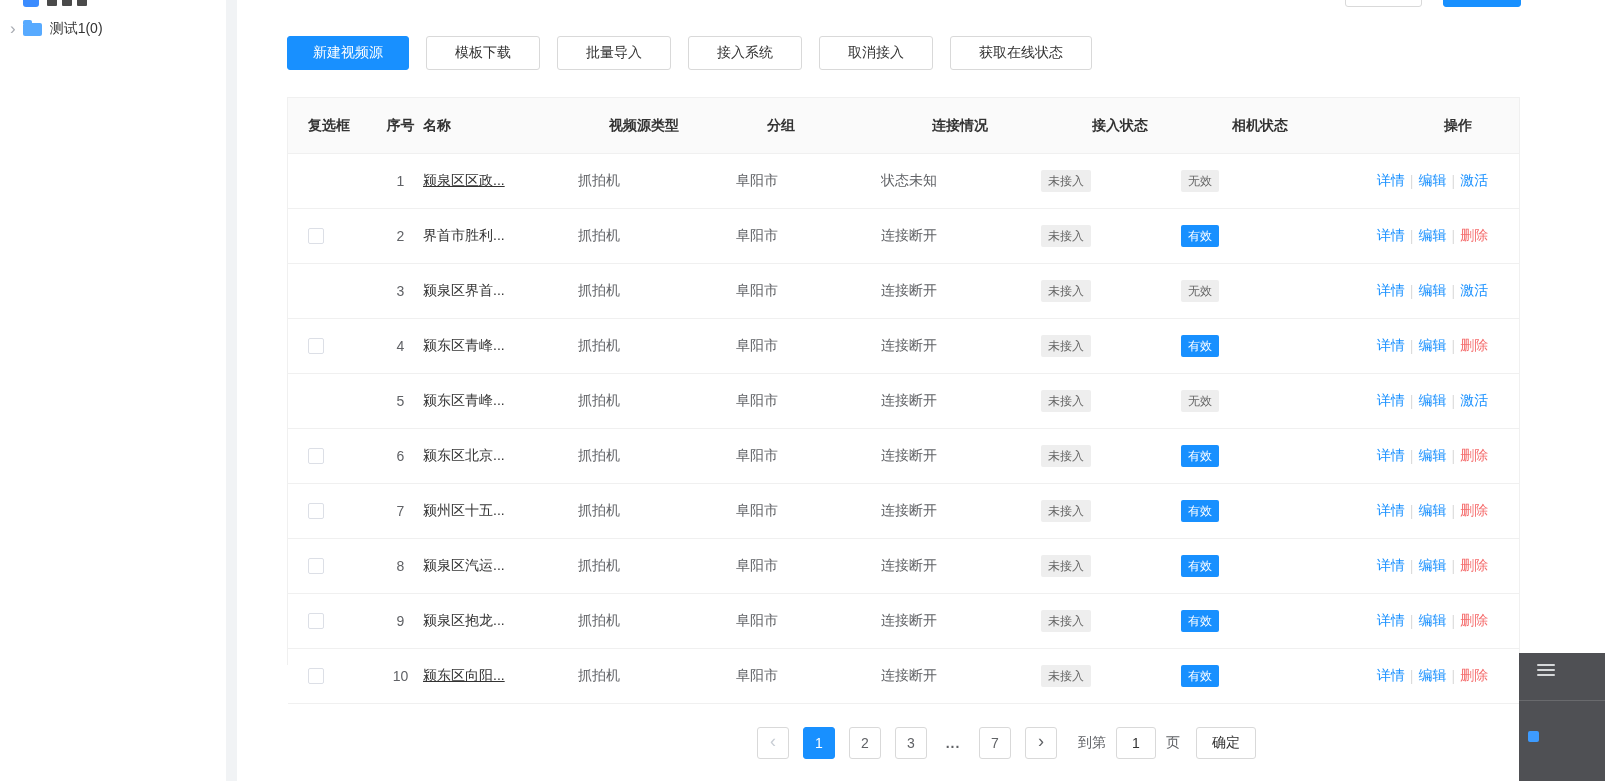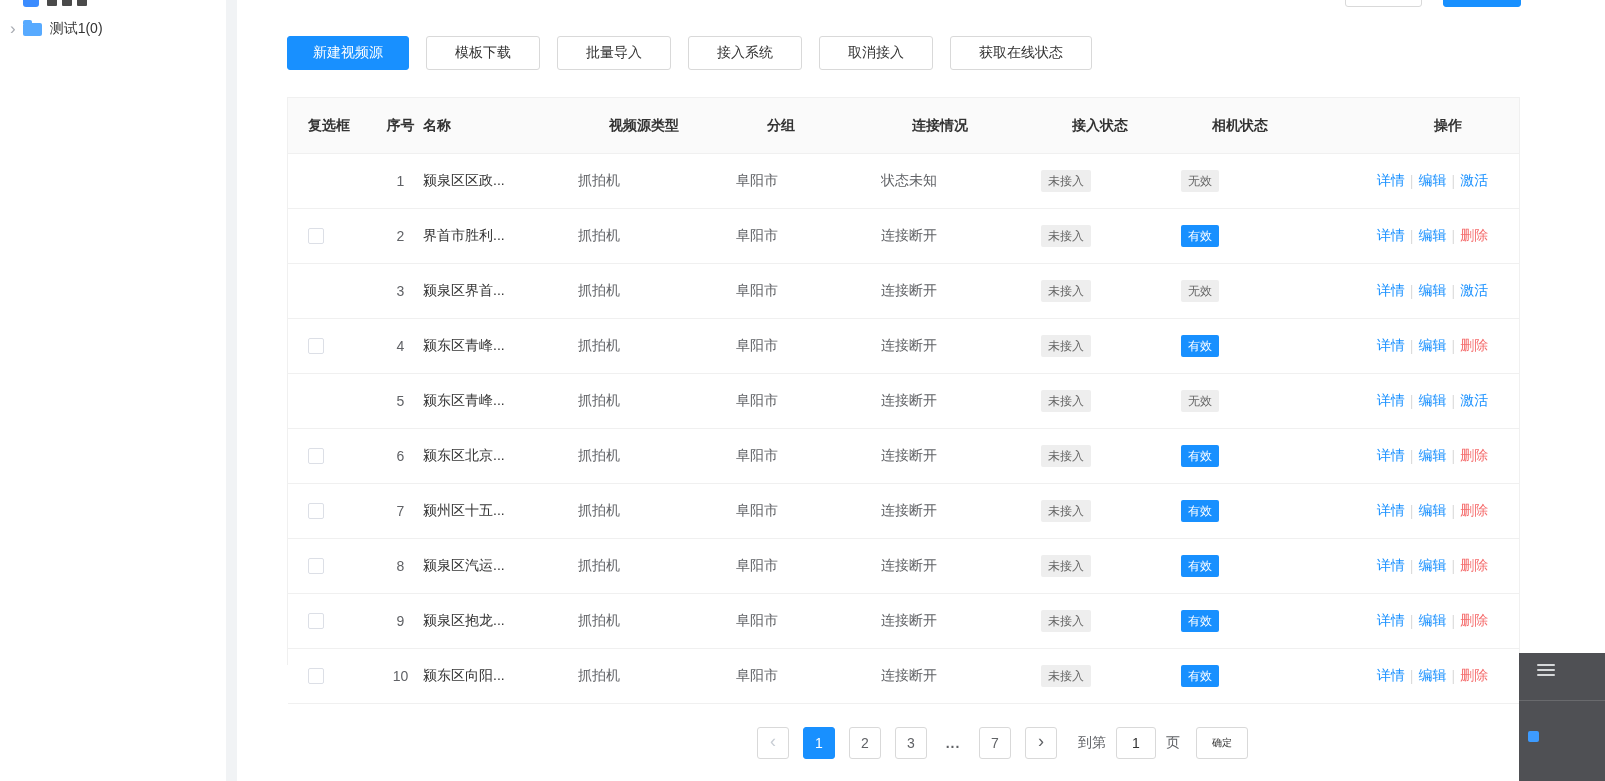--- a/index.html
+++ b/index.html
@@ -53,21 +53,21 @@
           font-family:inherit; }
   .pbtn.active { background:#1890ff; border-color:#1890ff; color:#fff; }
   .pbtn.arrow { font-size:18px; padding-bottom:2px; }
   .pbtn.disabled { color:#c8cdd4; cursor:default; }
   .pellipsis { width:24px; text-align:center; color:#606266; letter-spacing:1px; font-weight:bold; }
   .jump-text { margin-left:21px; }
   .jump-input { width:40px; height:32px; margin:0 10px; border:1px solid #d9d9d9; border-radius:3px;
                 text-align:center; font-size:14px; color:#333; font-family:inherit; }
   .jump-suffix { margin-right:16px; }
   .confirm { height:32px; padding:0 15px; background:#fff; border:1px solid #d9d9d9; border-radius:3px;
-             font-size:10px; color:#333; cursor:pointer; font-family:inherit; }
+             font-size:14px; color:#333; cursor:pointer; font-family:inherit; }
   .right-group { margin-left:auto; display:flex; align-items:center; }
   .total { color:#606266; }
   .select { margin-left:36px; width:95px; height:32px; border:1px solid #d9d9d9; border-radius:3px;
             display:flex; align-items:center; justify-content:space-between; padding:0 9px; cursor:pointer; color:#333; }
   .chev { width:8px; height:8px; border-right:1.5px solid #808695; border-bottom:1.5px solid #808695;
           transform:rotate(45deg) translate(-2px,-2px); }
   
   .float-widget { position:absolute; left:1519px; top:653px; width:86px; height:128px;
                   background:rgba(40,42,46,0.82); }
   .fw-burger { position:absolute; left:18px; top:11px; width:18px; }
@@ -106,30 +106,30 @@
     <button class="btn">获取在线状态</button>
   </div>
 
 <div class="card">
   <div class="thead">
       <div class="cell" style="width: 90px; padding-left: 20px;">复选框</div>
       <div class="cell" style="width: 45px; justify-content: center;">序号</div>
       <div class="cell" style="width: 155px;">名称</div>
       <div class="cell" style="width: 158px; margin-left: 31px;">视频源类型</div>
       <div class="cell" style="width: 145px;">分组</div>
-      <div class="cell" style="width: 160px;">连接情况</div>
+      <div class="cell" style="width: 160px; margin-left: 20px;">连接情况</div>
       <div class="cell" style="width: 140px;">接入状态</div>
       <div class="cell" style="width: 165px;">相机状态</div>
       <div class="cell" style="flex: 1 1 0%; justify-content: center;">操作</div>
     </div>
   <div class="tbody">
       <div class="trow">
         <div class="cell c-check" style="width: 90px; padding-left: 20px;"></div>
         <div class="cell c-index" style="width: 45px; justify-content: center;">1</div>
-        <div class="cell c-name" style="width: 155px;">颍泉区区政...</div>
+        <div class="cell c-name" style="width: 155px; text-decoration: underline;">颍泉区区政...</div>
         <div class="cell c-type" style="width: 158px;">抓拍机</div>
         <div class="cell c-group" style="width: 145px;">阜阳市</div>
         <div class="cell c-conn" style="width: 160px;">状态未知</div>
         <div class="cell" style="width: 140px;">
           <span class="badge gray">未接入</span>
         </div>
         <div class="cell" style="width: 165px;">
           <span class="badge gray">无效</span>
         </div>
         <div class="cell c-actions" style="flex: 1 1 0%; justify-content: center;">
@@ -318,21 +318,21 @@
           <span class="lnk">编辑</span>
           <span class="sep">|</span>
           <span class="lnk danger">删除</span>
         </div>
       </div>
       <div class="trow">
         <div class="cell c-check" style="width: 90px; padding-left: 20px;">
           <span class="cb"></span>
         </div>
         <div class="cell c-index" style="width: 45px; justify-content: center;">10</div>
-        <div class="cell c-name" style="width: 155px;">颍东区向阳...</div>
+        <div class="cell c-name" style="width: 155px; text-decoration: underline;">颍东区向阳...</div>
         <div class="cell c-type" style="width: 158px;">抓拍机</div>
         <div class="cell c-group" style="width: 145px;">阜阳市</div>
         <div class="cell c-conn" style="width: 160px;">连接断开</div>
         <div class="cell" style="width: 140px;">
           <span class="badge gray">未接入</span>
         </div>
         <div class="cell" style="width: 165px;">
           <span class="badge blue">有效</span>
         </div>
         <div class="cell c-actions" style="flex: 1 1 0%; justify-content: center;">

